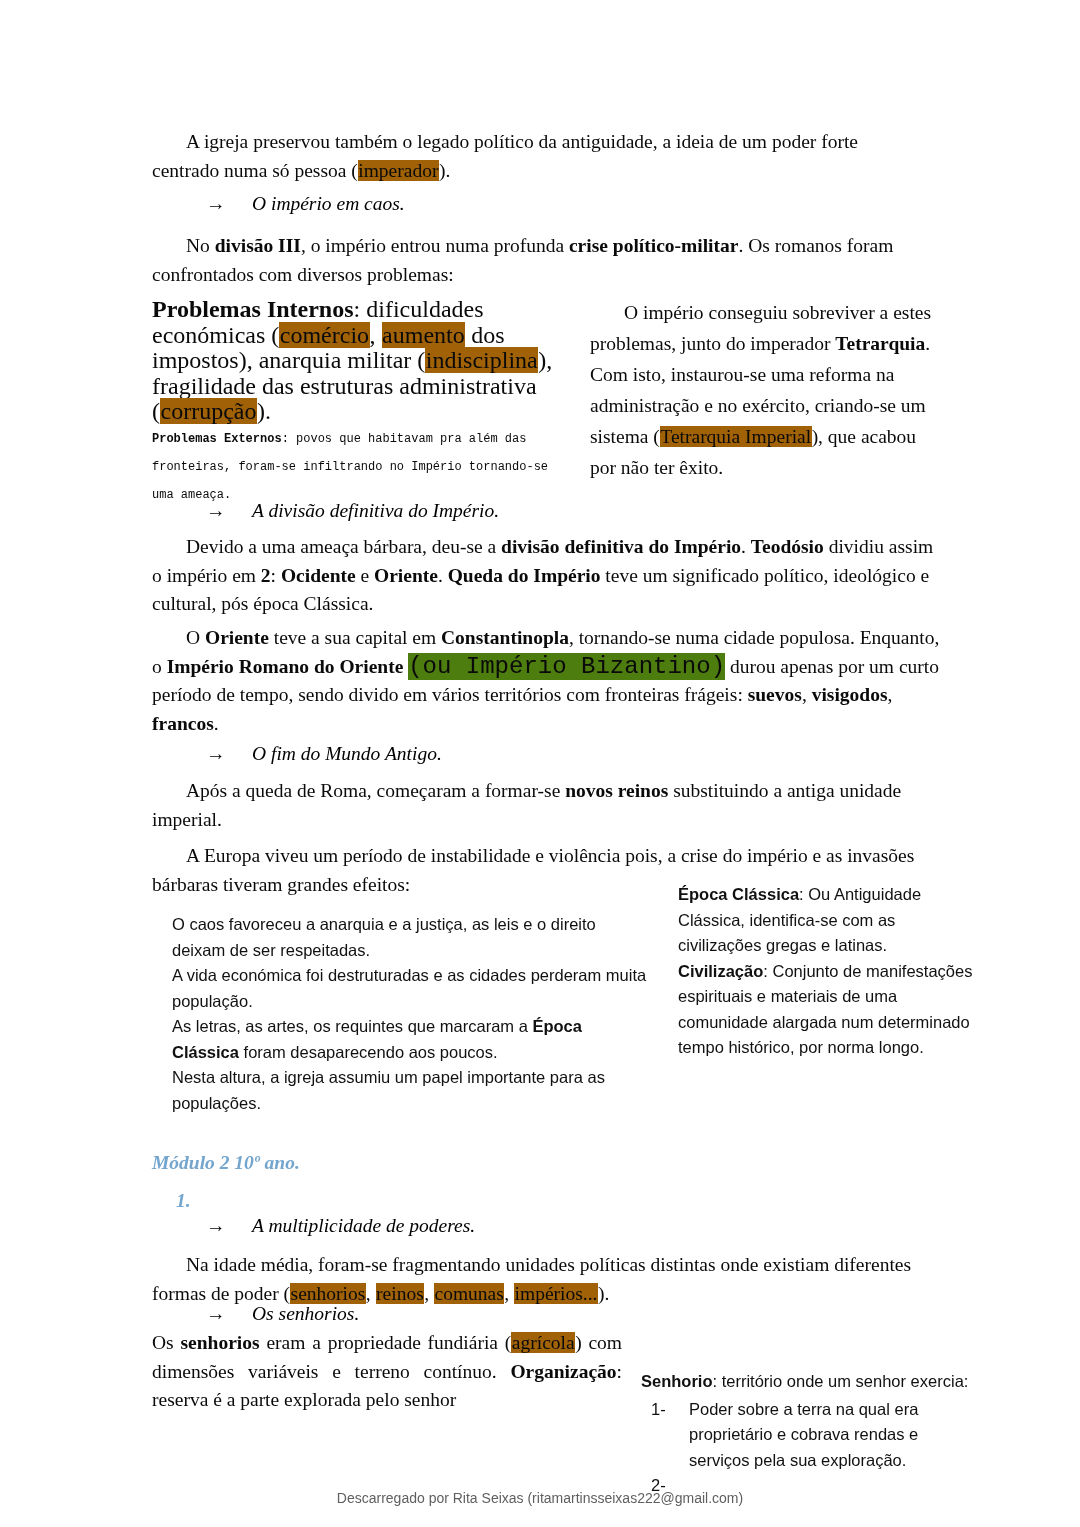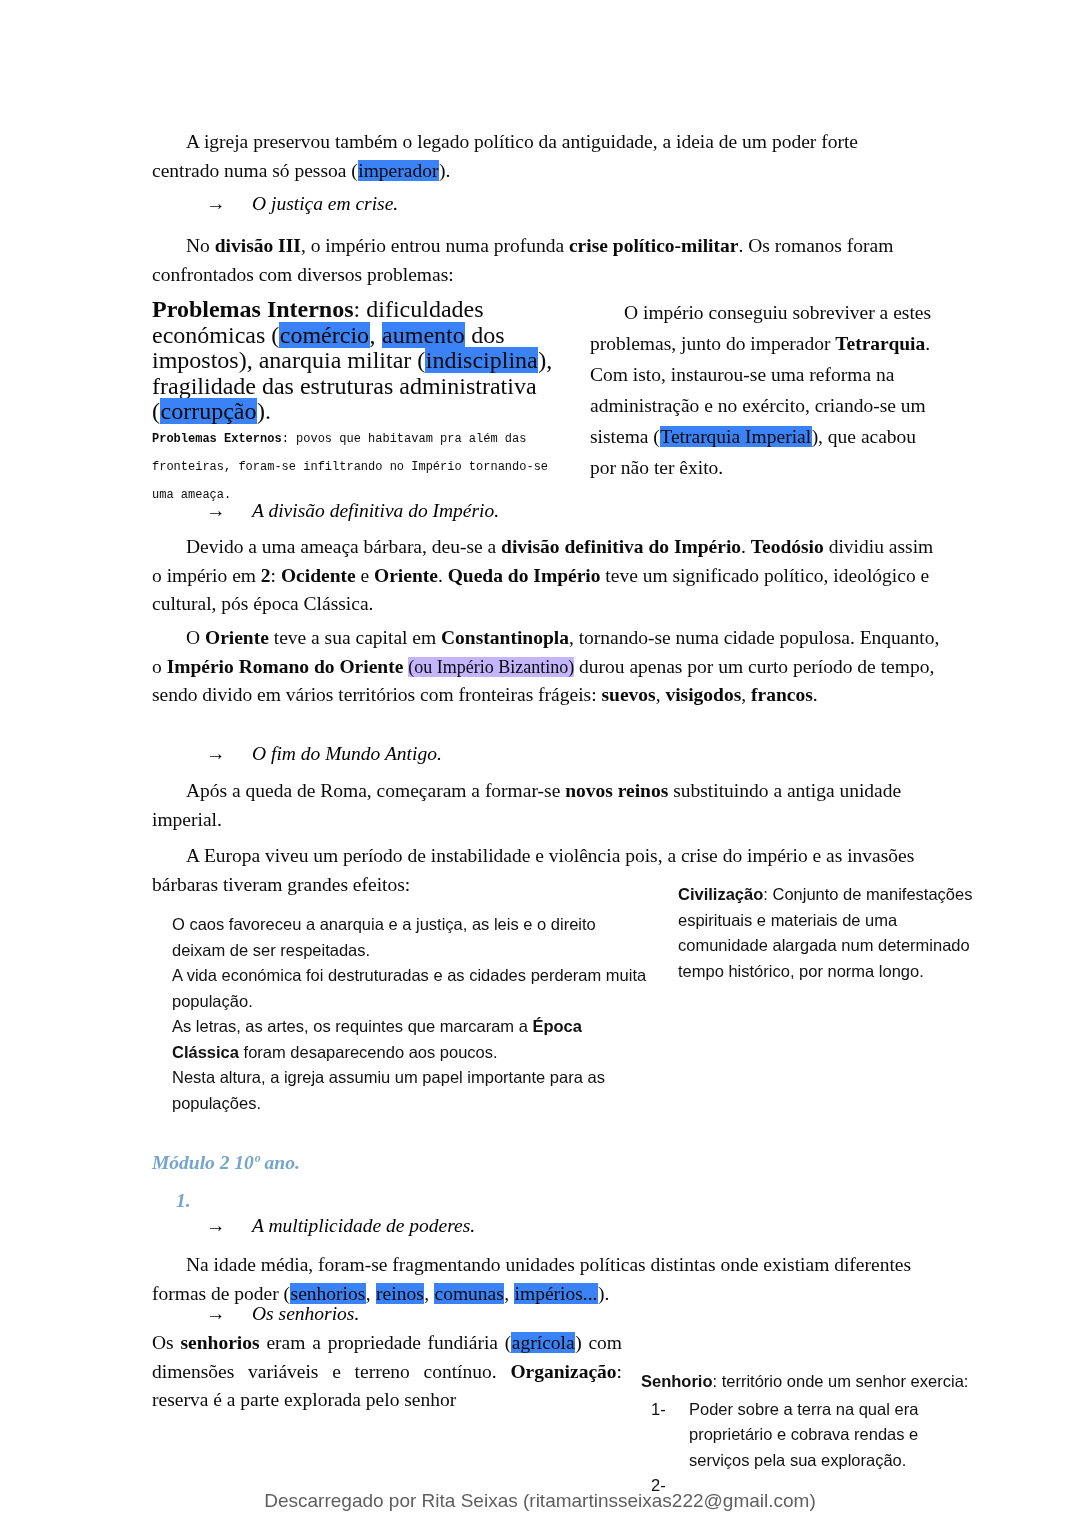--- a/index.html
+++ b/index.html
@@ -36,27 +36,27 @@
     line-height: 25.5px;
     color: #111111;
   }
 
   .indent-para { text-indent: 34px; }
 
   b, .b { font-weight: bold; }
 
   
   .hl {
-    background: #3b82f6;
+    background: #a16207;
     padding: 0 0.5px;
   }
   .hl-sans {
-    background: #c4b5fd;
-    font-family: Liberation Serif, serif;
-    font-size: 18px;
+    background: #4d7c0f;
+    font-family: Liberation Mono, monospace;
+    font-size: 24px;
   }
 
   
   .arrow-line {
     font-family: "Liberation Serif", "DejaVu Serif", serif;
     font-size: 19.5px;
     line-height: 28.5px;
     font-style: italic;
     display: flex;
     align-items: baseline;
@@ -99,39 +99,39 @@
   }
 
   
   .footer {
     position: absolute;
     left: 0;
     top: 1490px;
     width: 1080px;
     text-align: center;
     font-family: "Liberation Sans", "DejaVu Sans", sans-serif;
-    font-size: 19px;
+    font-size: 14px;
     color: #5f5f5f;
     white-space: pre;
   }
 
   .abs { position: absolute; }
 </style>
 </head>
 <body>
 
 <div class="page">
 
   <div class="abs serif indent-para" style="left:152px; top:128px; width:776px;">
     <span>A igreja preservou também o legado político da antiguidade, a ideia de um poder forte centrado numa só pessoa (</span><span class="hl">imperador</span><span>).</span>
   </div>
 
   <div class="abs arrow-line" style="left:206px; top:190px; width:700px;">
     <span class="arrow-glyph">→</span>
-    <span>O justiça em crise.</span>
+    <span>O império em caos.</span>
   </div>
 
   <div class="abs serif indent-para" style="left:152px; top:232px; width:776px;">
     <span>No </span><b>divisão III</b><span>, o império entrou numa profunda </span><b>crise político-militar</b><span>. Os romanos foram confrontados com diversos problemas:</span>
   </div>
 
   <div class="abs twocol" style="left:152px; top:297px; width:790px;">
 
     <div style="width:410px; padding-right:28px;" class="serif">
       <div style="font-size:24px; line-height:25.5px;">
@@ -175,20 +175,23 @@
 
   <div class="abs sans sans-block" style="left:172px; top:912px; width:480px;">
     <p>O caos favoreceu a anarquia e a justiça, as leis e o direito deixam de ser respeitadas.</p>
     <p>A vida económica foi destruturadas e as cidades perderam muita população.</p>
     <p><span>As letras, as artes, os requintes que marcaram a </span><b>Época Clássica</b><span> foram desaparecendo aos poucos.</span></p>
     <p>Nesta altura, a igreja assumiu um papel importante para as populações.</p>
   </div>
 
   <div class="abs sans" style="left:678px; top:882px; width:302px;">
     <p style="margin:0;">
+      <b>Época Clássica</b><span>: </span><span>Ou Antiguidade Clássica, identifica-se com as civilizações gregas e latinas.</span>
+    </p>
+    <p style="margin:0;">
       <b>Civilização</b><span>: </span><span>Conjunto de manifestações espirituais e materiais de uma comunidade alargada num determinado tempo histórico, por norma longo.</span>
     </p>
   </div>
 
   <div class="abs blue-head" style="left:152px; top:1149px; width:600px;">Módulo 2 10º ano.</div>
 
   <div class="abs" style="left:176px; top:1187px; width:700px; display:flex; align-items:baseline;">
     <span class="blue-head" style="flex:0 0 36px; width:36px;">1.</span>
   </div>
 

